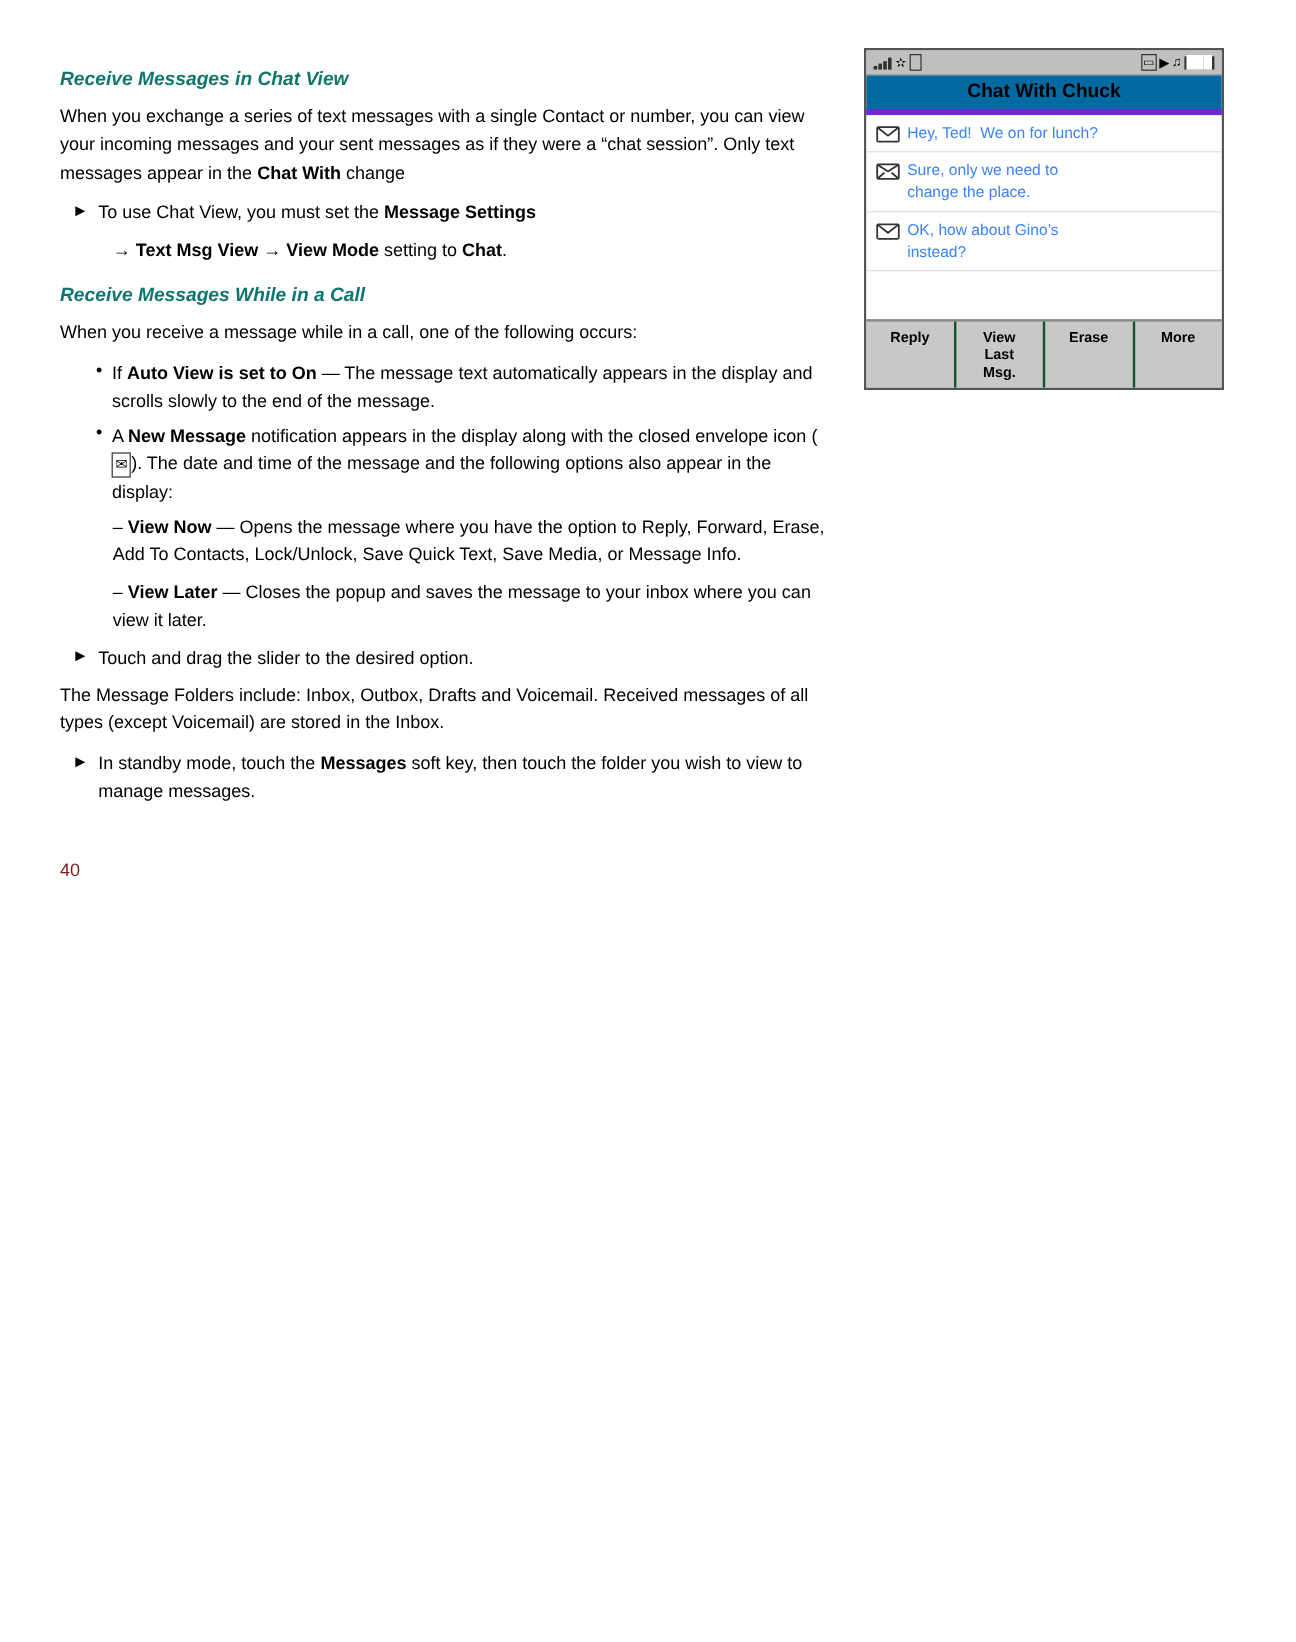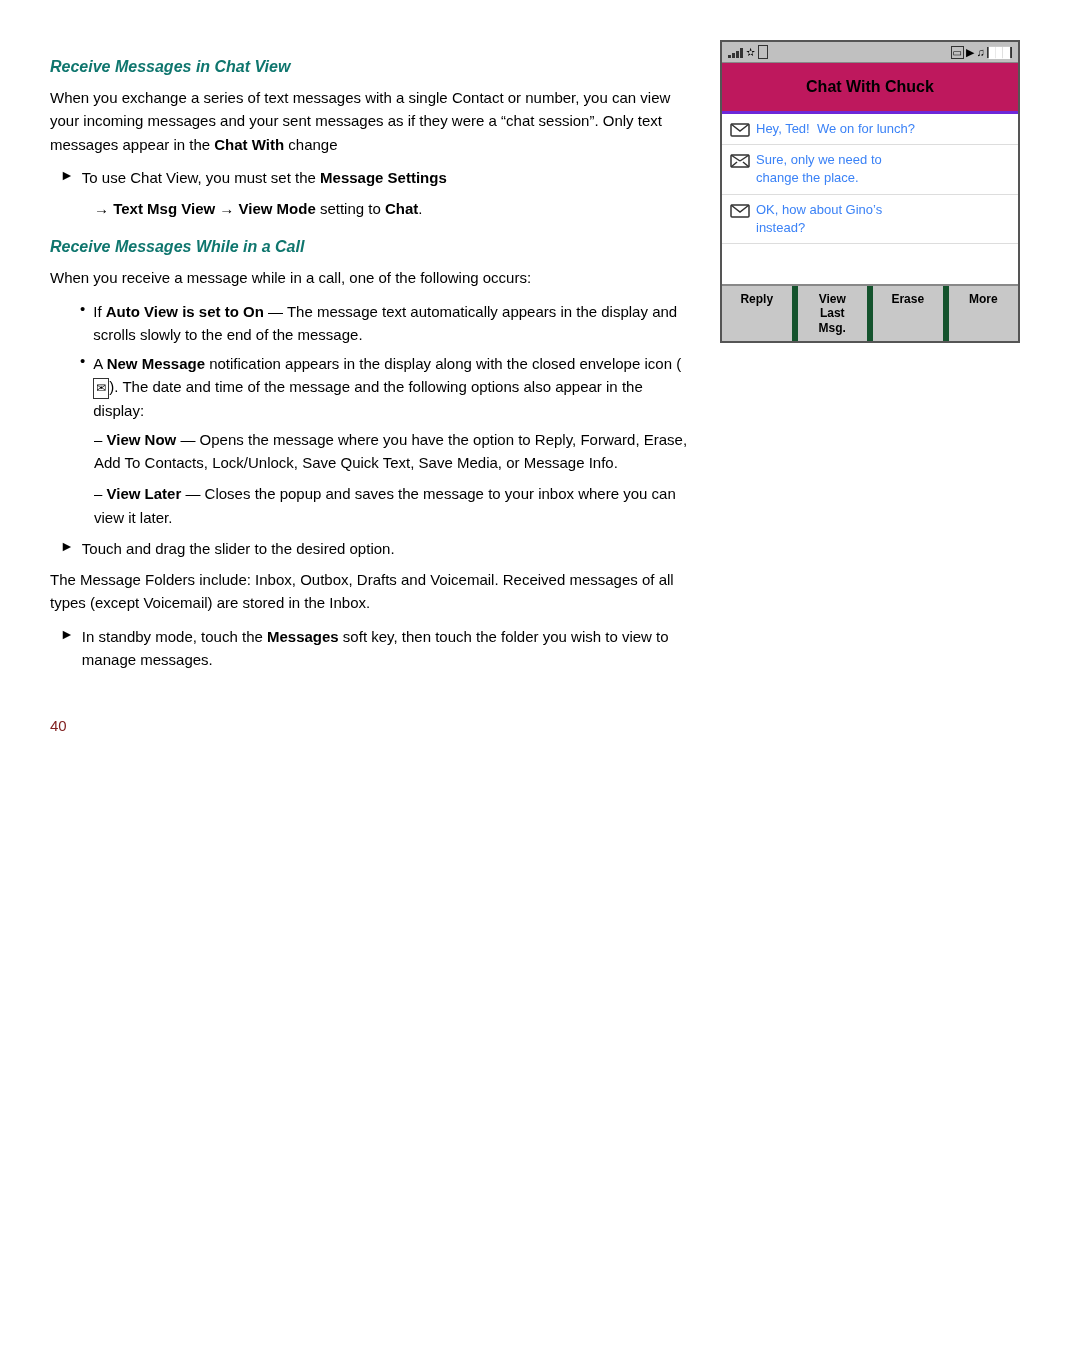--- a/index.html
+++ b/index.html
@@ -66,26 +66,26 @@
       gap: 1px;
       height: 12px;
     }
 
     .signal-bar {
       background: #333;
       width: 3px;
     }
 
     .phone-title-bar {
-      background: #be185d;
+      background: #0369a1;
       text-align: center;
-      padding: 15px;
+      padding: 5px;
       font-size: 16px;
       font-weight: bold;
-      border-bottom: 3px solid #6d28d9;
+      border-bottom: 5px solid #6d28d9;
     }
 
     .phone-chat-area {
       background: #ffffff;
       padding: 0;
     }
 
     .chat-message {
       display: flex;
       align-items: flex-start;
@@ -117,21 +117,21 @@
       display: flex;
       border-top: 2px solid #888;
     }
 
     .phone-btn {
       flex: 1;
       text-align: center;
       padding: 6px 2px;
       font-size: 12px;
       font-weight: bold;
-      border-right: 6px solid #14532d;
+      border-right: 2px solid #14532d;
       line-height: 1.2;
     }
 
     .phone-btn:last-child {
       border-right: none;
     }
 
     
     .section-heading-blue-italic {
       color: #0f766e;

